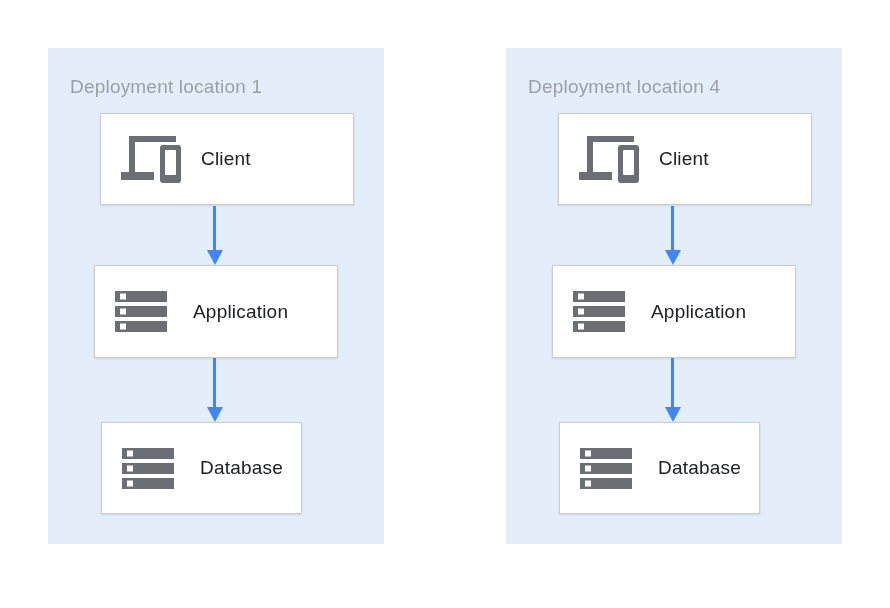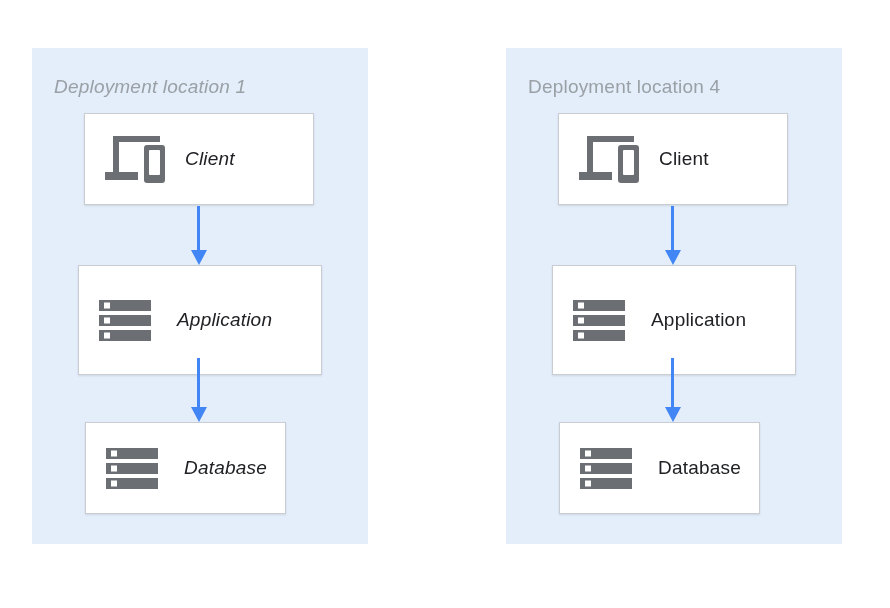--- a/index.html
+++ b/index.html
@@ -22,21 +22,21 @@
     font-family: "Liberation Sans", sans-serif;
     overflow: hidden;
   }
   .panel {
     position: absolute;
     top: 48px;
     width: 336px;
     height: 496px;
     background: var(--panel-bg);
   }
-  .panel-1 { left: 32px; font-style: italic; }
+  .panel-1 { left: 48px; }
   .panel-2 { left: 506px; }
   .panel-title {
     position: absolute;
     left: 22px;
     top: 28px;
     font-size: 19px;
     line-height: 22px;
     color: var(--title-text);
     letter-spacing: 0.2px;
     white-space: nowrap;
@@ -44,22 +44,22 @@
   .node {
     position: absolute;
     background: var(--box-bg);
     border: 1px solid var(--box-border);
     box-shadow: 0 1px 2px rgba(0,0,0,0.10);
     display: flex;
     align-items: center;
     padding-left: 20px;
     height: 92px;
   }
-  .node-0 { left: 52px; top: 65px;  width: 230px; }
-  .node-1 { left: 46px; top: 217px; width: 244px; height: 110px; }
+  .node-0 { left: 52px; top: 65px;  width: 254px; }
+  .node-1 { left: 46px; top: 217px; width: 244px; height: 93px; }
   .node-2 { left: 53px; top: 374px; width: 201px; }
   .icon { color: var(--icon); display: flex; align-items: center; flex: 0 0 auto; }
   .icon.devices { margin-right: 20px; }
   .icon.storage { margin-right: 26px; }
   .node-label {
     font-size: 19px;
     color: var(--label-text);
     letter-spacing: 0.2px;
     white-space: nowrap;
   }

